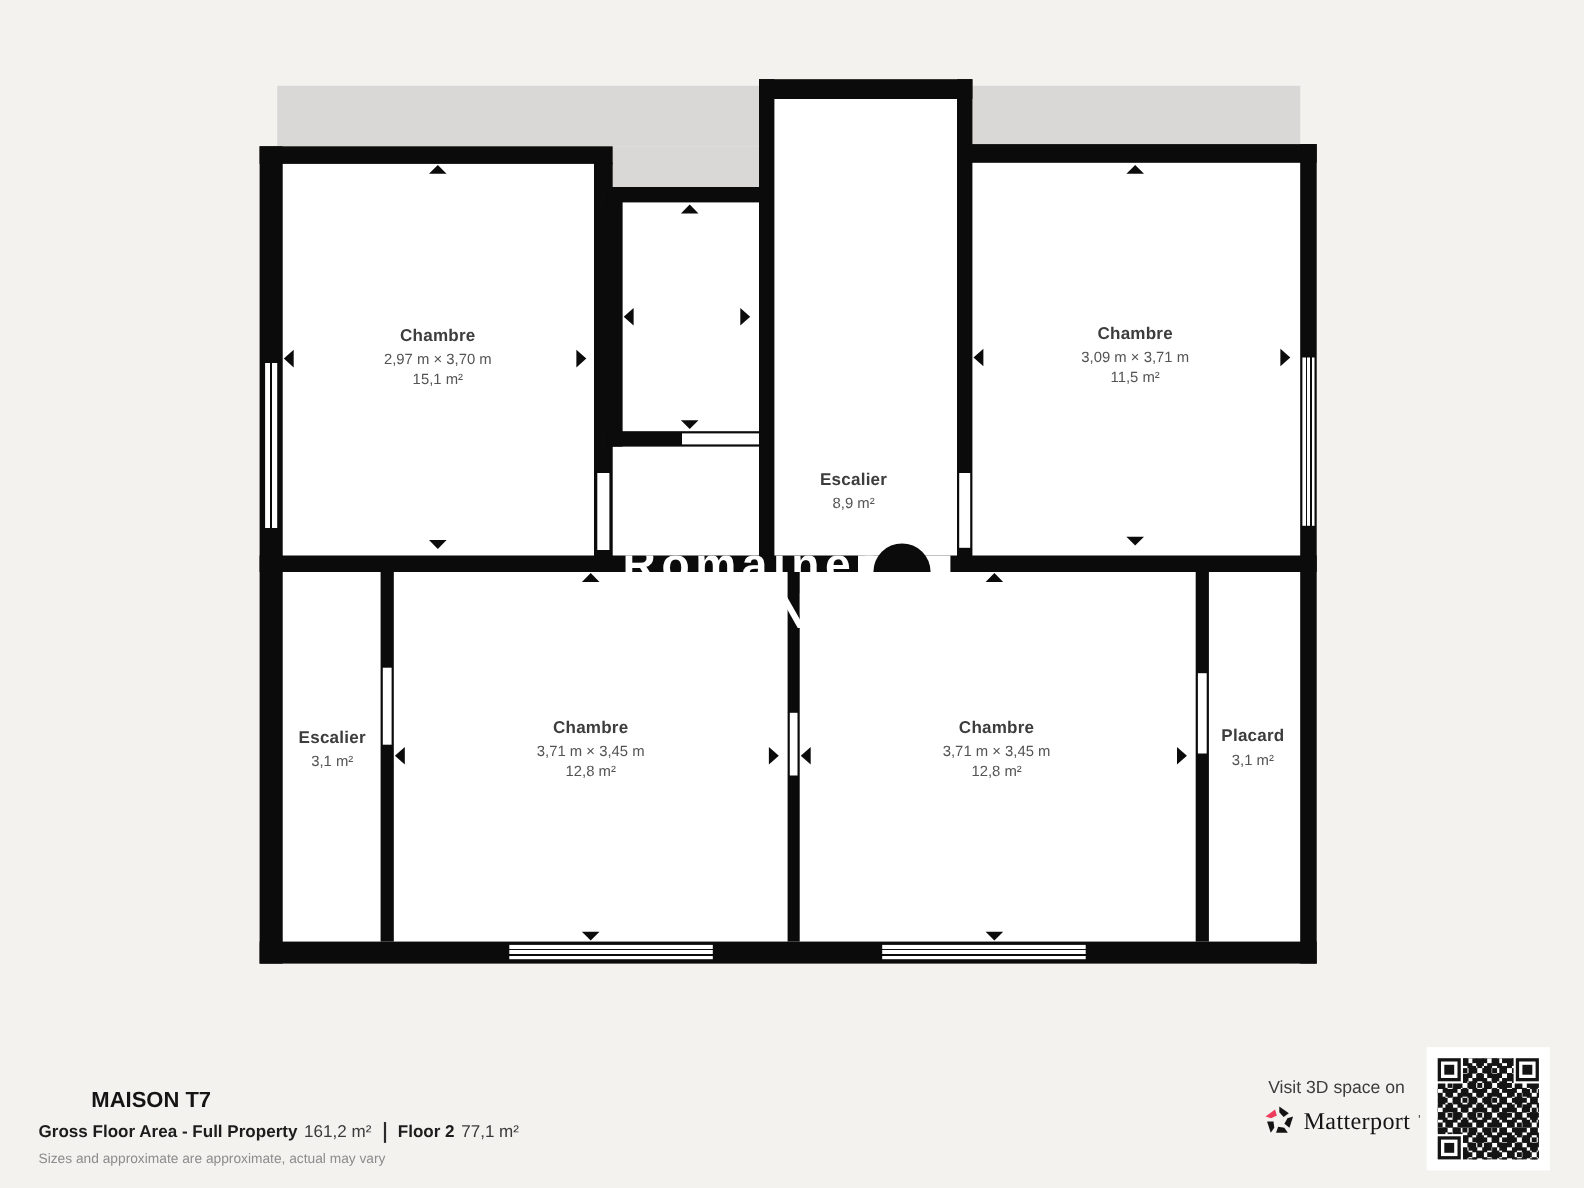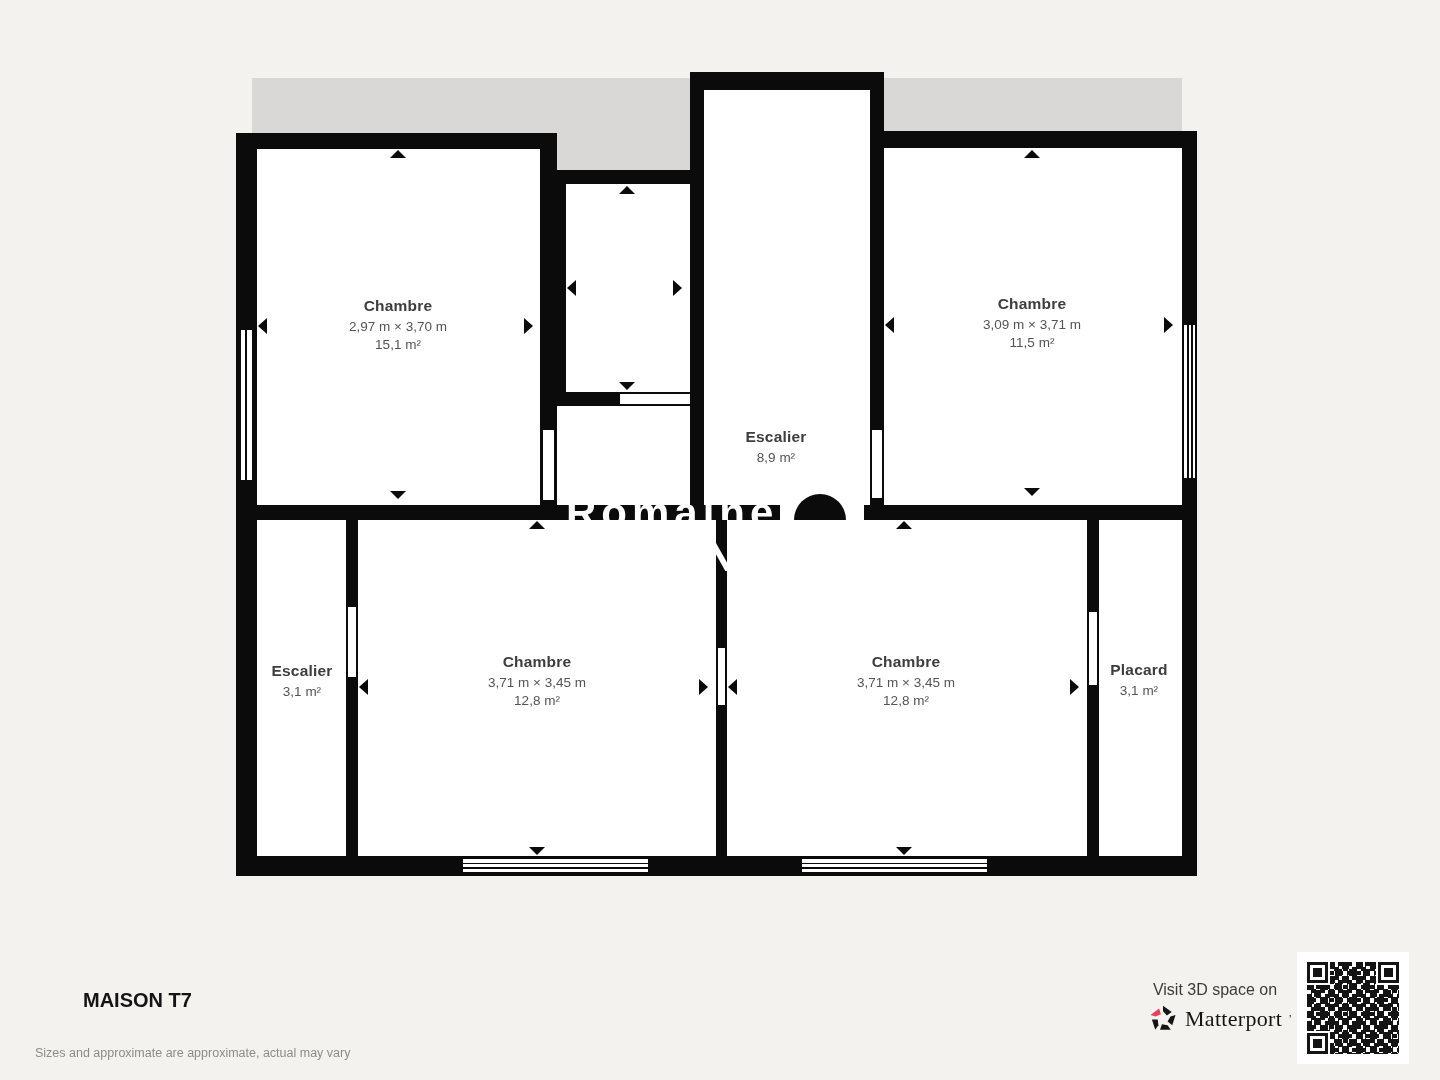--- a/index.html
+++ b/index.html
@@ -166,20 +166,29 @@
     <div class="sub">12,8 m²</div>
   </div>
   <div class="rl" style="left:1024px;top:661px;">
     <div class="nm">Placard</div>
     <div class="sub">3,1 m²</div>
   </div>
 
 
   <div class="f-title">MAISON T7</div>
 
+  <div class="f-area">
+    <b>Gross Floor Area - Full Property</b>
+    <span style="width:6px;"></span>
+    <span>161,2 m²</span>
+    <span class="f-sep"></span>
+    <b>Floor 2</b>
+    <span style="width:6px;"></span>
+    <span>77,1 m²</span>
+  </div>
 
   <div class="f-note">Sizes and approximate are approximate, actual may vary</div>
 
   <div class="f-visit">Visit 3D space on</div>
 
   <div class="f-logo">
     <svg width="30" height="30" viewBox="0 0 100 100">
       <g>
         <polygon points="50,6 79,27 63,38 50,24" transform="rotate(288 50 50)" fill="#ee3c5c"></polygon>
         <polygon points="50,6 79,27 63,38 50,24" transform="rotate(0 50 50)" fill="#141414"></polygon>

